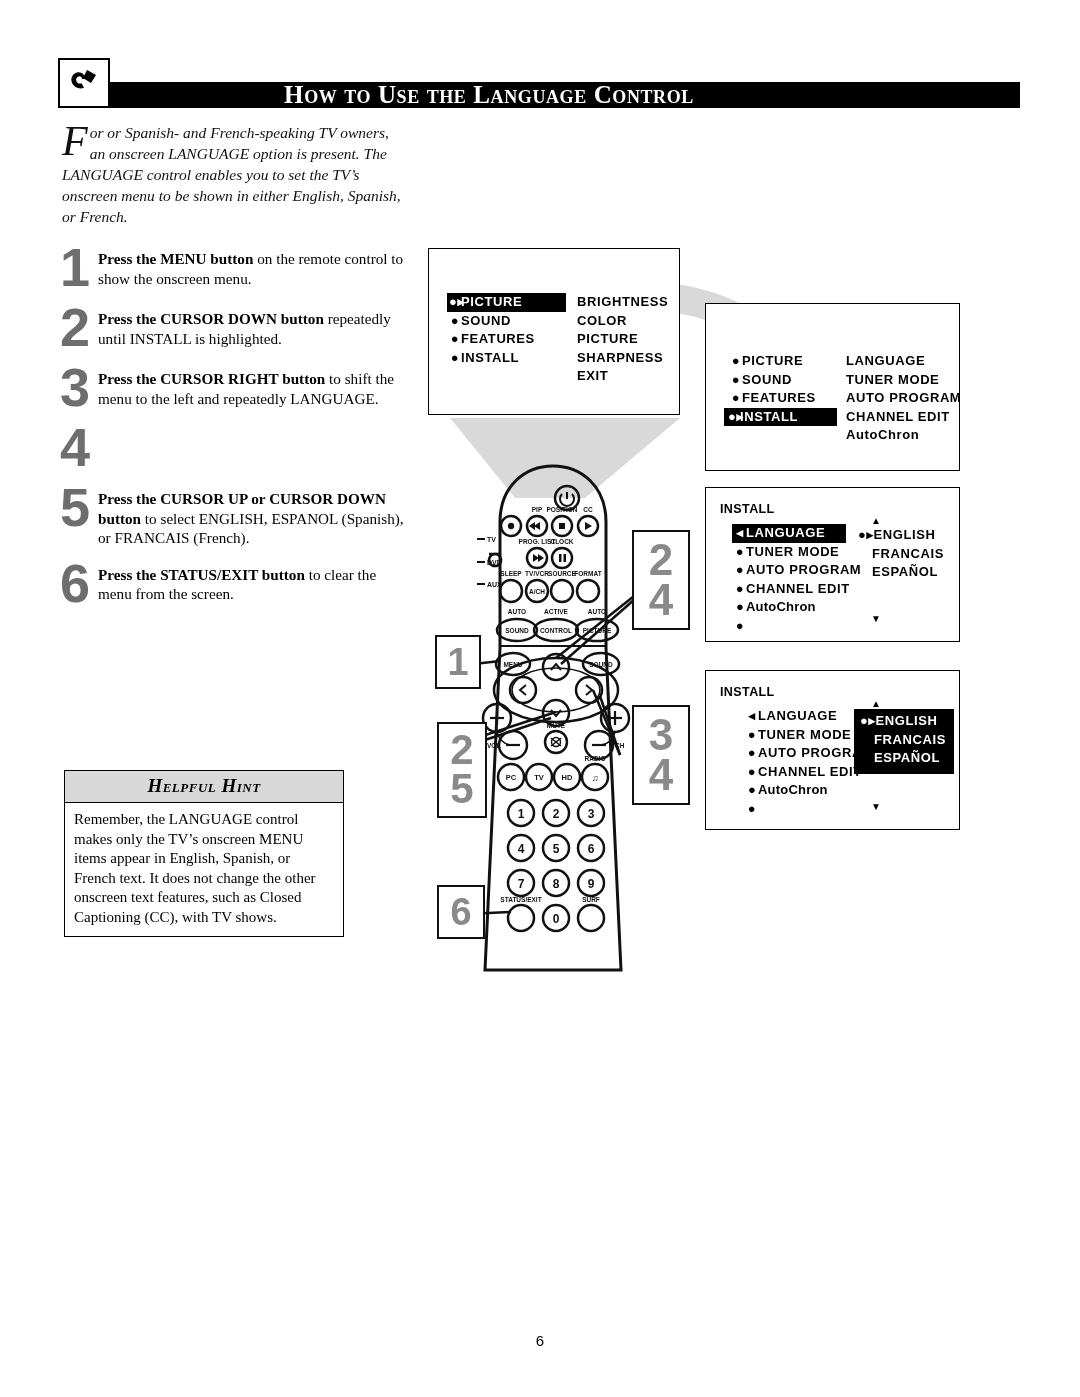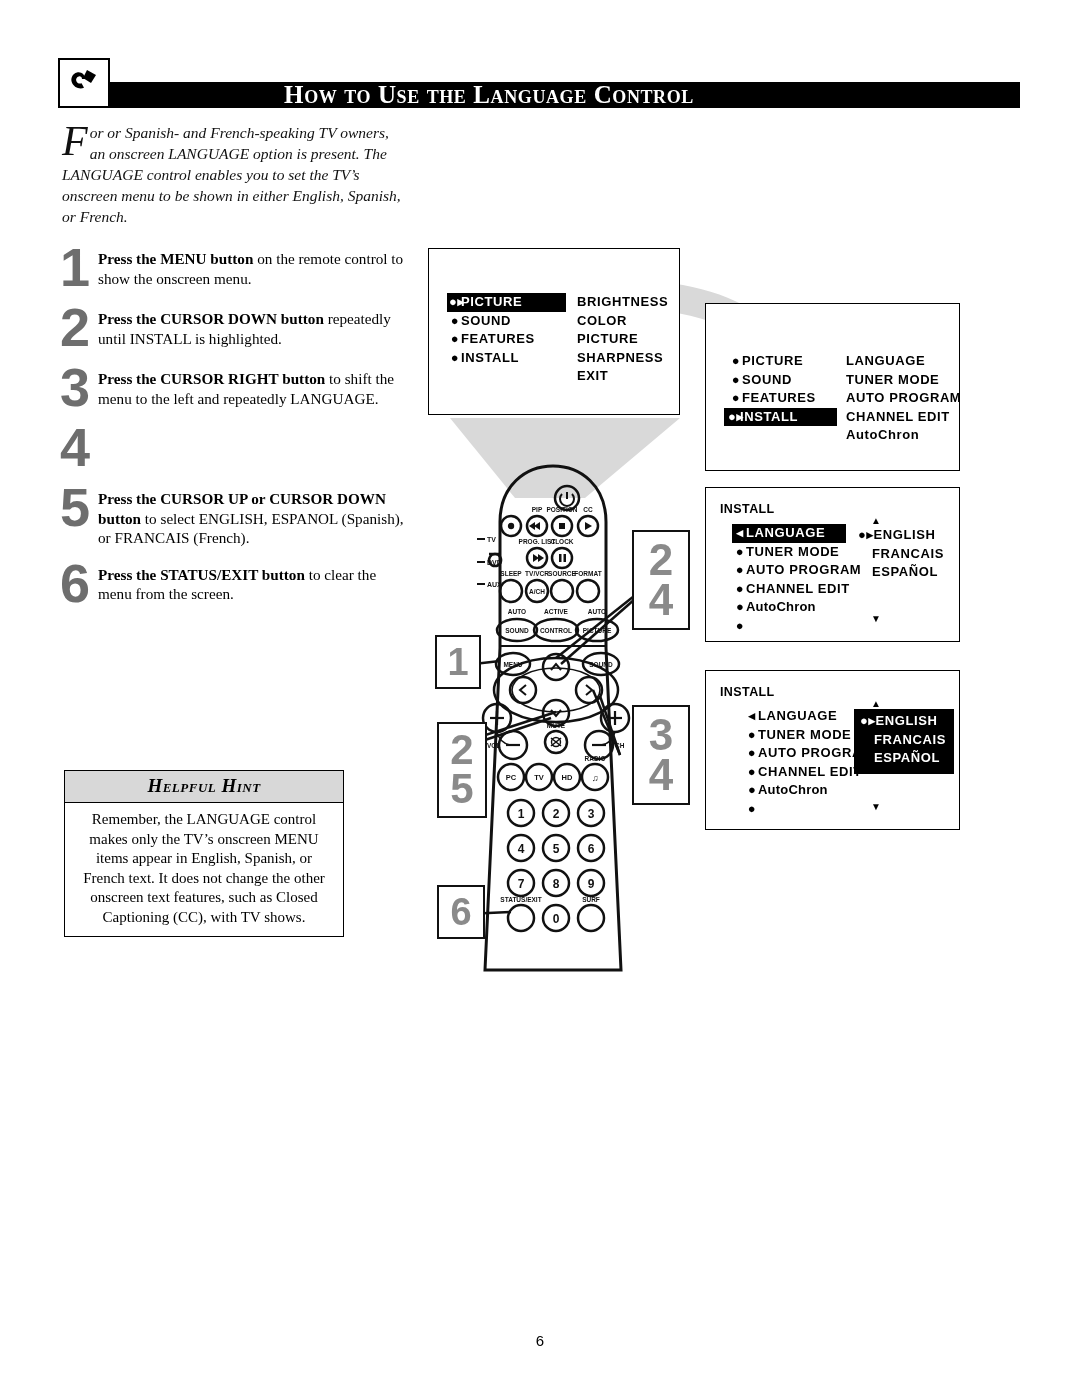--- a/index.html
+++ b/index.html
@@ -62,21 +62,21 @@
     position:absolute;left:64px;top:770px;width:280px;
     border:1px solid #000;background:#fff;box-sizing:border-box;
   }
   .hint-title{
     background:#d8d8d8;border-bottom:1px solid #000;text-align:center;
     font-family:"Liberation Serif",serif;font-weight:bold;font-style:italic;
     font-size:19px;padding:4px 0 5px;font-variant:small-caps;letter-spacing:.5px;
   }
   .hint-body{
     padding:7px 9px 9px 9px;font-family:"Liberation Serif",serif;
-    font-size:15px;line-height:19.5px;text-align:center;
+    font-size:15px;line-height:19.5px;
   }
 
   
   .osd{
     position:absolute;background:#fff;border:1.5px solid #000;box-sizing:border-box;
     font-family:"Liberation Sans",sans-serif;
   }
   .osd .hdr{
     font-size:12.5px;font-weight:bold;letter-spacing:.4px;
   }

